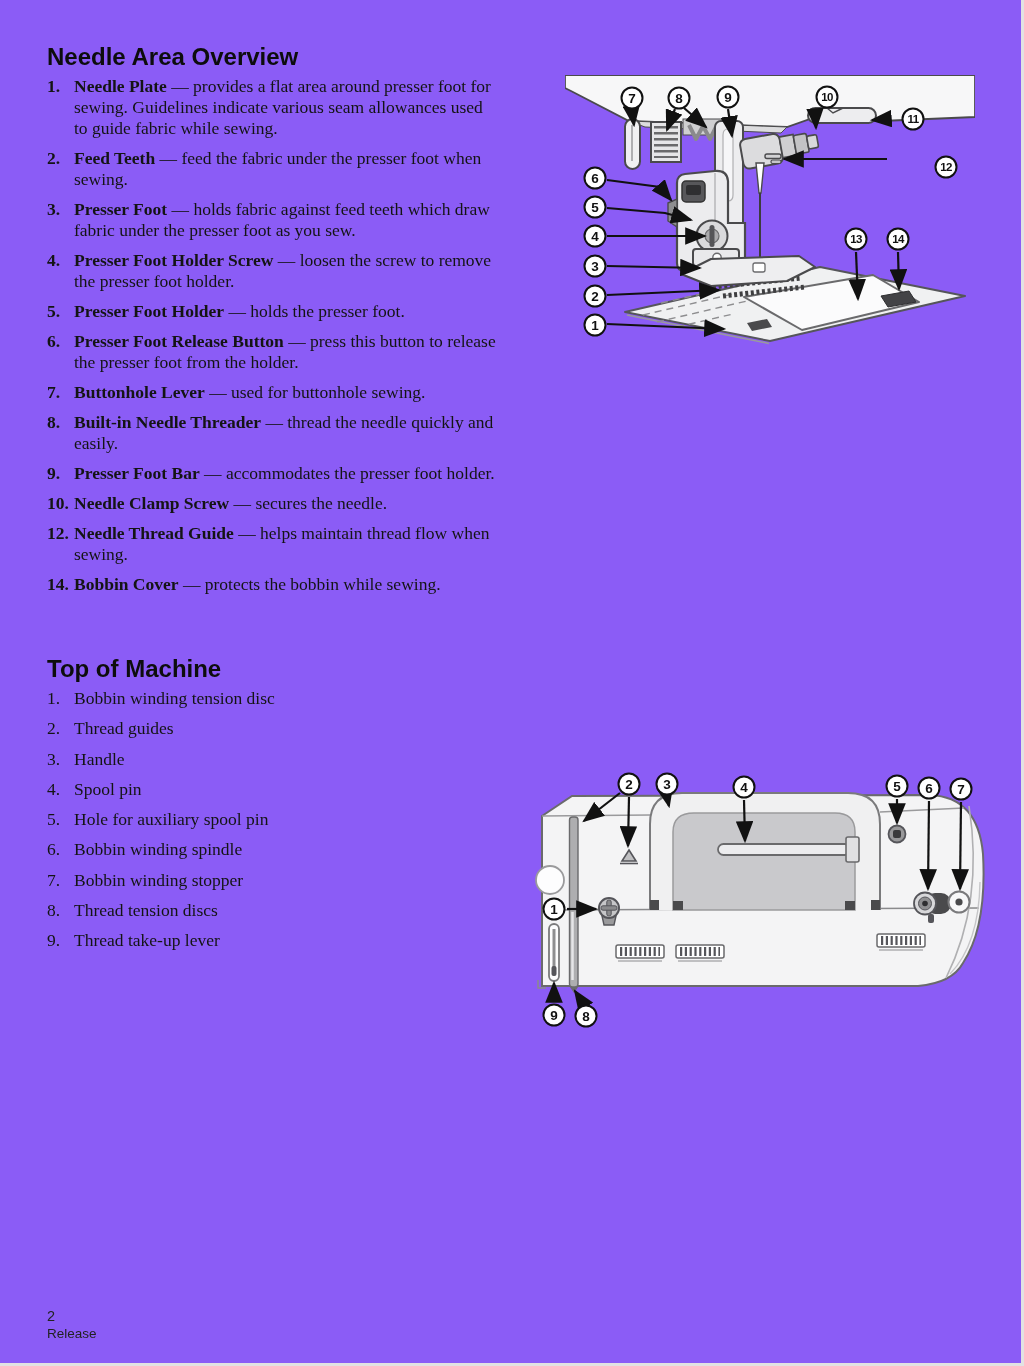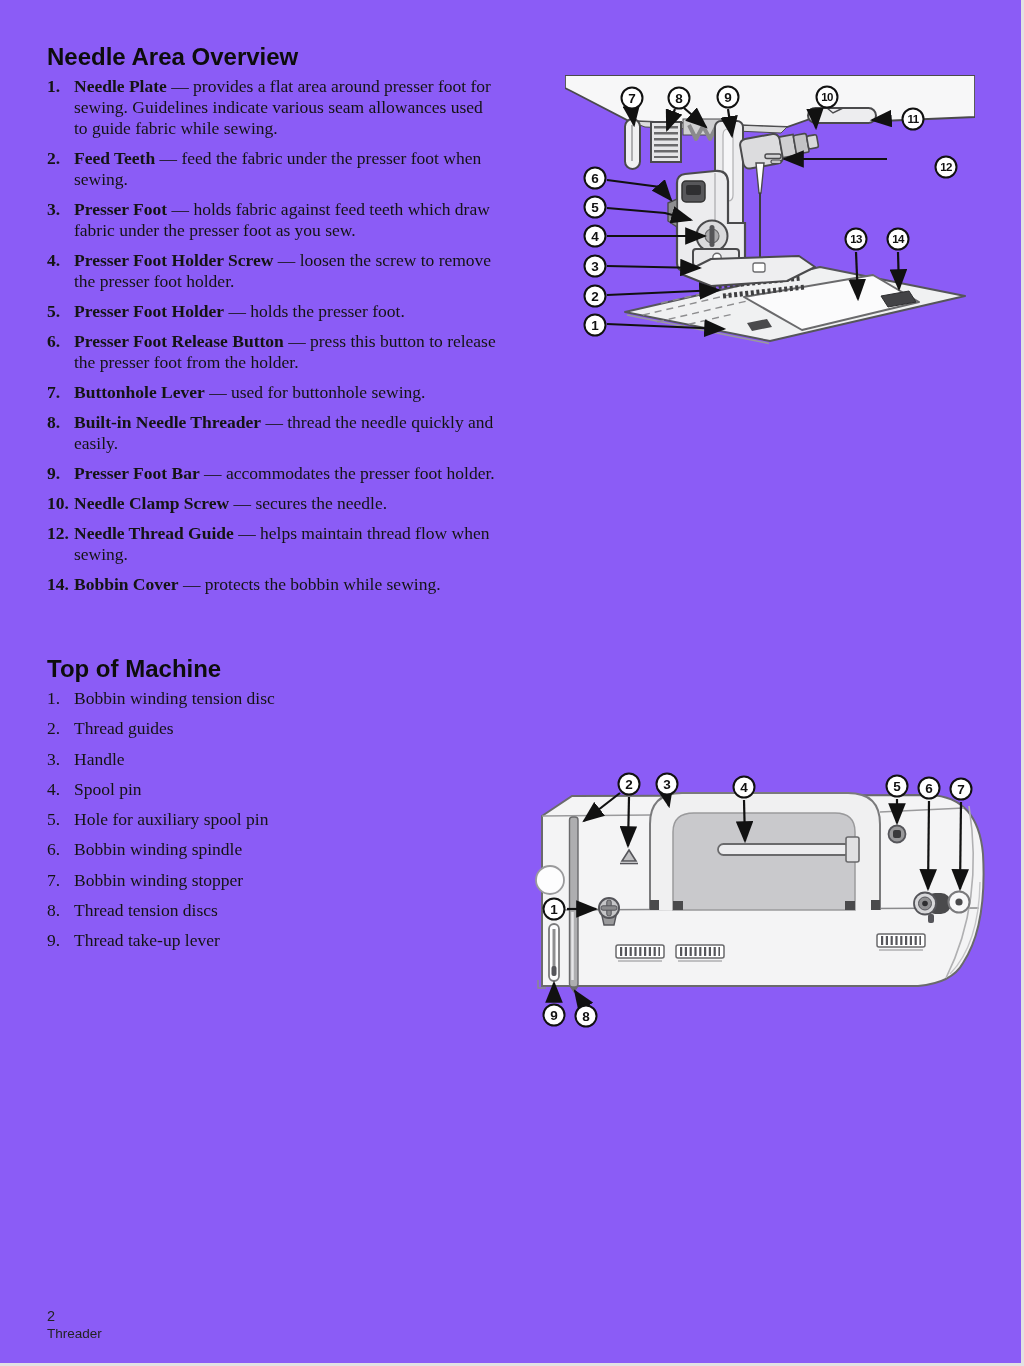--- a/index.html
+++ b/index.html
@@ -358,16 +358,16 @@
     <div class="co" style="left:365px;top:24px;">5</div>
     <div class="co" style="left:397px;top:26px;">6</div>
     <div class="co" style="left:429px;top:27px;">7</div>
     <div class="co" style="left:22px;top:147px;">1</div>
     <div class="co" style="left:22px;top:253px;">9</div>
     <div class="co" style="left:54px;top:254px;">8</div>
   </div>
 
   <div class="footer">
     <div class="pnum">2</div>
-    <div class="plang">Threader</div>
+    <div class="plang">Release</div>
   </div>
 
 </div>
 
 </body></html>

